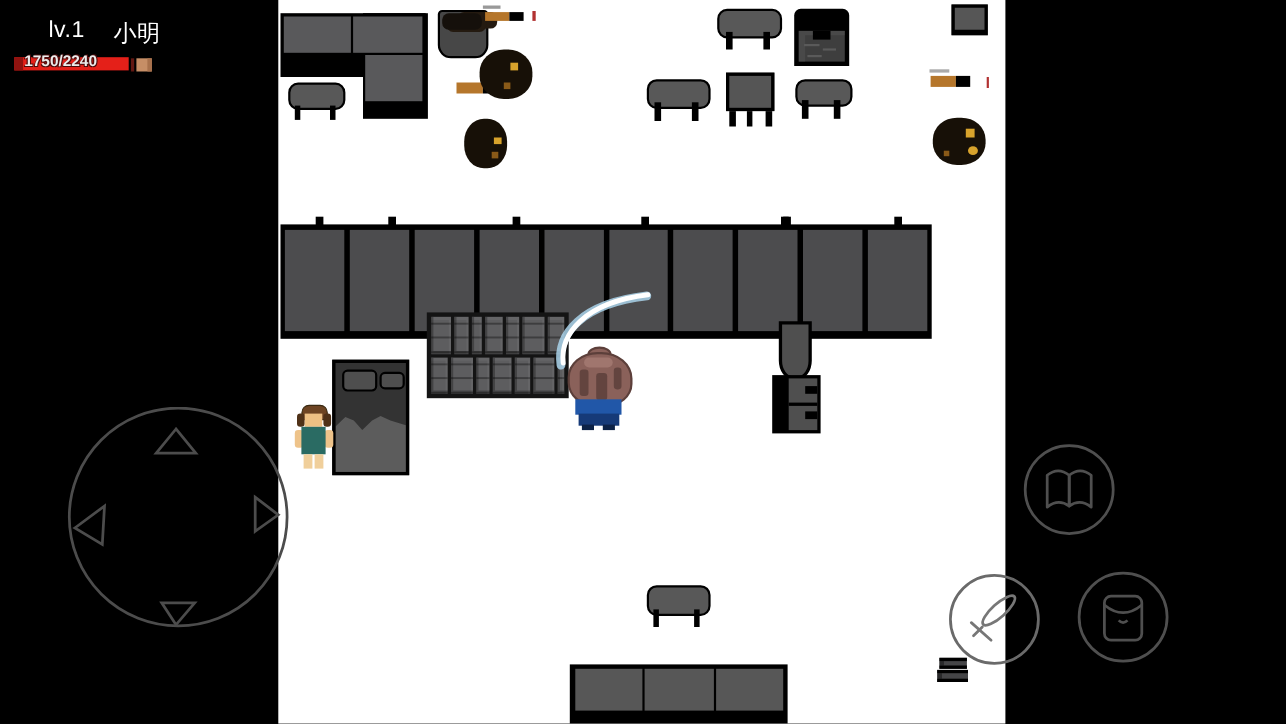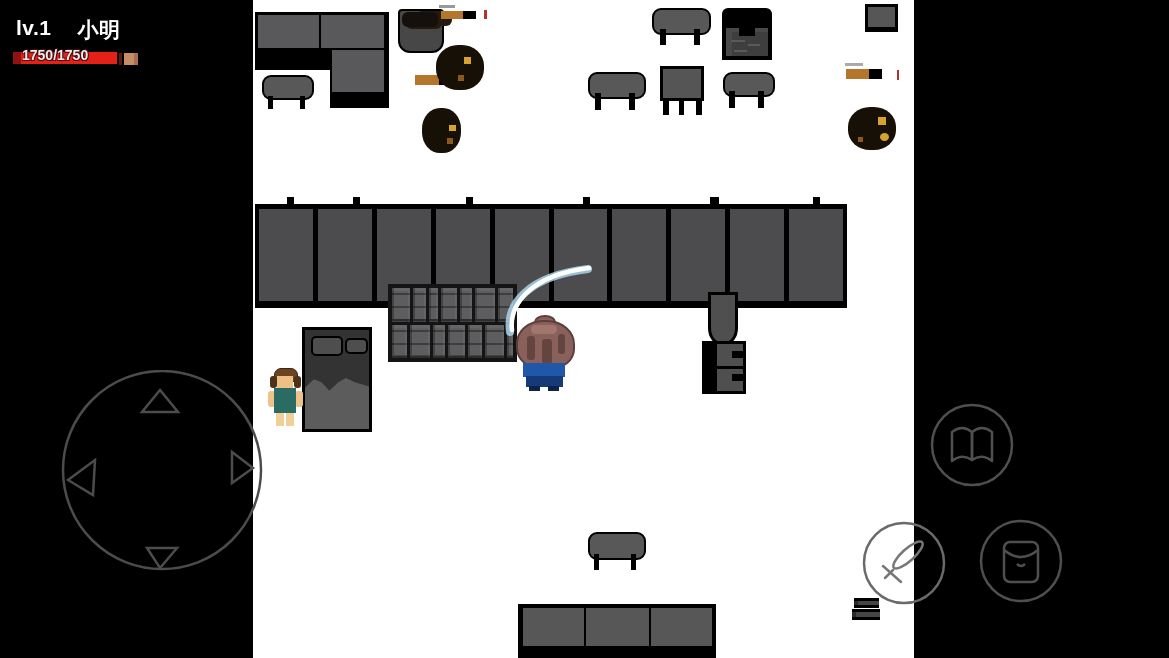--- a/index.html
+++ b/index.html
@@ -4,21 +4,21 @@
 <style>
   html,body{margin:0;padding:0;background:#000;}
   body{width:1169px;height:658px;position:relative;overflow:hidden;
        font-family:"Liberation Sans","DejaVu Sans",sans-serif;}
   .stage{position:absolute;inset:0;background:#000;}
   .game-area{position:absolute;left:253px;top:0;width:661px;height:658px;background:#fff;overflow:hidden;}
   .abs{position:absolute;}
 
   
   .hud{position:absolute;left:16px;top:16px;z-index:40;color:#fff;}
-  .hud-line1{display:flex;gap:26px;font-size:21px;font-weight:bold;letter-spacing:.5px;}
+  .hud-line1{display:flex;gap:26px;font-size:21px;font-weight:normal;letter-spacing:.5px;margin-left:28px;}
   .hp-wrap{position:absolute;left:-3px;top:33px;width:140px;height:16px;}
   .hp-bar{position:absolute;left:0;top:3px;width:104px;height:12px;background:#e42019;}
   .hp-cap{position:absolute;left:0;top:0;width:8px;height:12px;background:#8f1310;}
   .hp-text{position:absolute;left:9px;top:-2px;font-size:14px;font-weight:bold;color:#ececec;
            text-shadow:1px 1px 0 #4a0c0c,-1px 1px 0 #4a0c0c,1px -1px 0 #4a0c0c;}
   .buff-sep{position:absolute;left:106px;top:4px;width:3px;height:12px;background:#621712;}
   .buff{position:absolute;left:111px;top:4px;width:10px;height:12px;background:#c68e66;border-right:4px solid #a8714c;}
 
   
   .gray{background:#59595b;}
@@ -268,21 +268,21 @@
 
   <div class="hud">
     <div class="hud-line1">
       <span>lv.1</span>
       <span>小明</span>
     </div>
     <div class="hp-wrap">
       <div class="hp-bar">
           <div class="hp-cap"></div>
         </div>
-      <div class="hp-text">1750/1750</div>
+      <div class="hp-text">1750/2240</div>
       <div class="buff-sep"></div>
       <div class="buff"></div>
     </div>
   </div>
 
   <svg class="ctl" style="left:60px;top:370px;" width="206" height="206" viewBox="0 0 206 206">
     <circle cx="102" cy="100" r="99" fill="none" stroke="#4c4c4c" stroke-width="2.5"></circle>
     <polygon points="100,20 82,42 118,42" fill="none" stroke="#4c4c4c" stroke-width="2.5"></polygon>
     <polygon points="8,110 35,90 33,125" fill="none" stroke="#4c4c4c" stroke-width="2.5"></polygon>
     <polygon points="193,98 172,82 172,113" fill="none" stroke="#4c4c4c" stroke-width="2.5"></polygon>

